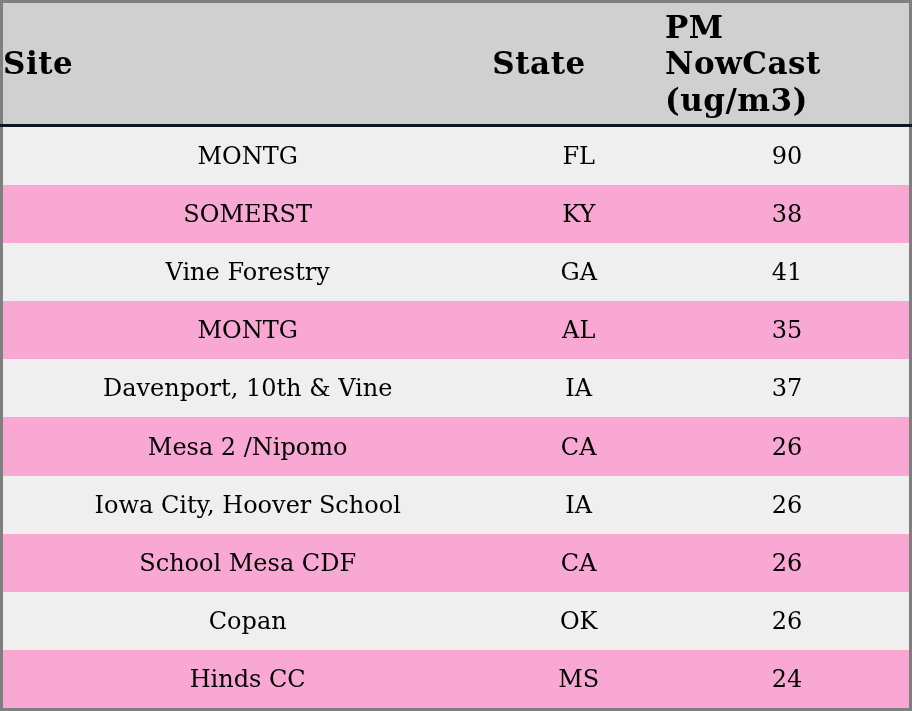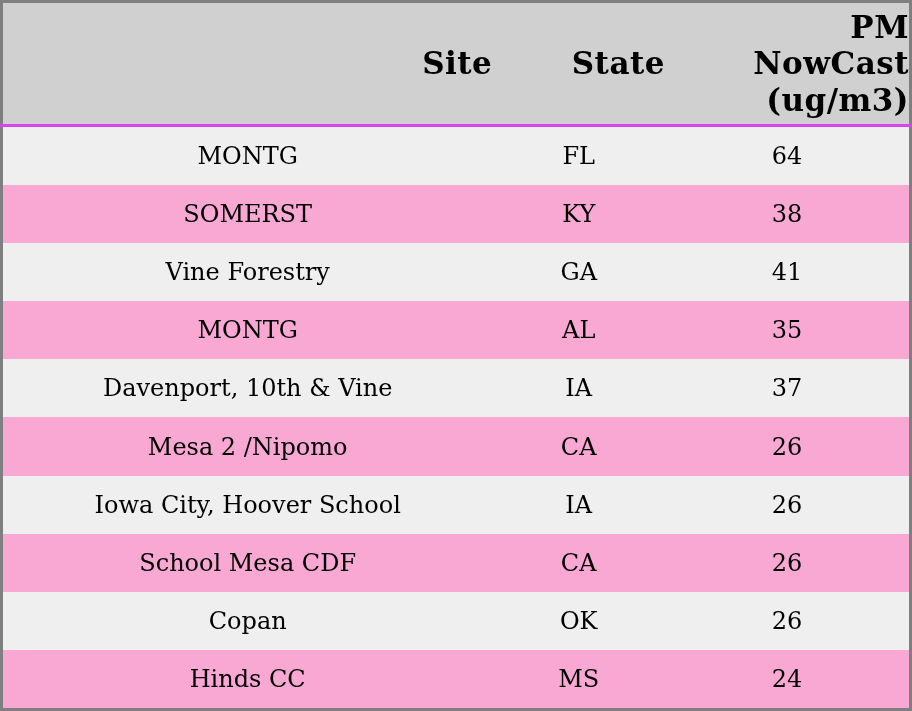--- a/index.html
+++ b/index.html
@@ -17,26 +17,26 @@
     height: 711px;
     border-collapse: collapse;
     table-layout: fixed;
     box-sizing: border-box;
     border: 3px solid #7f7f7f;
     font-family: "DejaVu Serif", serif;
     color: #000000;
   }
   table.pm-table thead th {
     background: #d0d0d0;
-    border-bottom: 3px solid #d946ef;
+    border-bottom: 3px solid #0f172a;
     height: 121px;
     padding: 0;
     font-size: 31px;
     font-weight: bold;
-    text-align: right;
+    text-align: left;
     vertical-align: middle;
     line-height: 1.17;
     letter-spacing: 0.5px;
   }
   table.pm-table thead th .hdr-label {
     white-space: pre-line;
     display: inline-block;
   }
   table.pm-table tbody td {
     height: 57px;
@@ -71,21 +71,21 @@
           <span class="hdr-label">PM
 NowCast
 (ug/m3)</span>
         </th>
       </tr>
     </thead>
     <tbody>
       <tr class="row-odd">
         <td>MONTG</td>
         <td>FL</td>
-        <td>64</td>
+        <td>90</td>
       </tr>
       <tr class="row-even">
         <td>SOMERST</td>
         <td>KY</td>
         <td>38</td>
       </tr>
       <tr class="row-odd">
         <td>Vine Forestry</td>
         <td>GA</td>
         <td>41</td>

